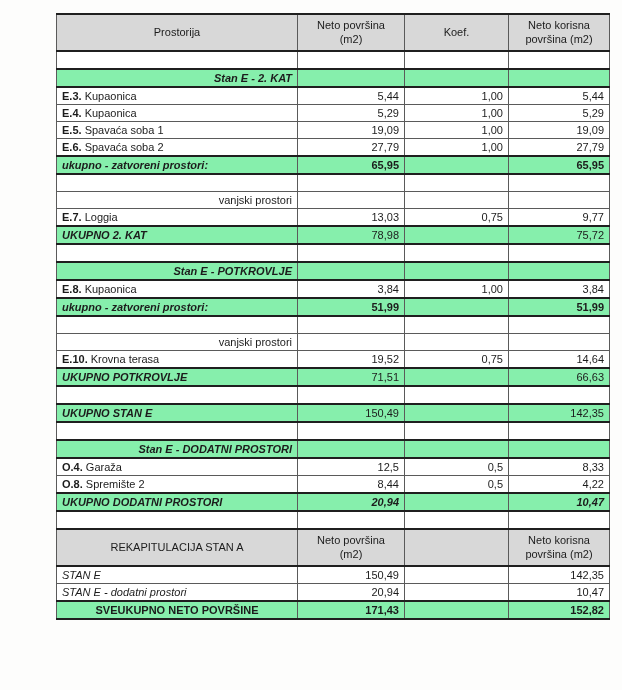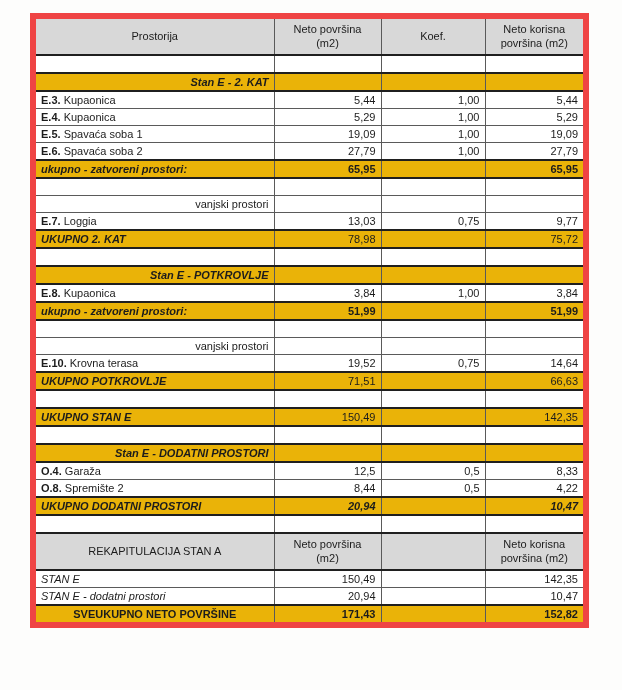--- a/index.html
+++ b/index.html
@@ -25,21 +25,22 @@
   }
   .sheet{
     position:absolute;
     left:30px; top:13px;
     z-index:2;
   }
   table{
     border-collapse:collapse;
     table-layout:fixed;
     width:553px;
-    border:6px solid #ef4444;
+    border:1px solid #ef4444;
+    margin-left:26px;
   }
   col.c1{width:241px;}
   col.c2{width:107px;}
   col.c3{width:104px;}
   col.c4{width:101px;}
   td{
     border:1px solid #5a5a5a;
     font-size:11px;
     height:16px;
     padding:0 5px;
@@ -54,21 +55,21 @@
   tr.r-colheader td, tr.r-rekapheader td{
     height:35px;
     background:#d8d8d8;
     text-align:center;
     white-space:pre-line;
     line-height:1.25;
     border-top:2px solid #1f1f1f;
     border-bottom:2px solid #1f1f1f;
   }
   tr.r-section td, tr.r-total td, tr.r-grand td{
-    background:#eab308;
+    background:#86efac;
     border-top:2px solid #1f1f1f;
     border-bottom:2px solid #1f1f1f;
   }
   tr.r-section td.lbl{
     text-align:right;
     font-weight:bold;
     font-style:italic;
   }
   tr.r-total td.lbl{
     text-align:left;

